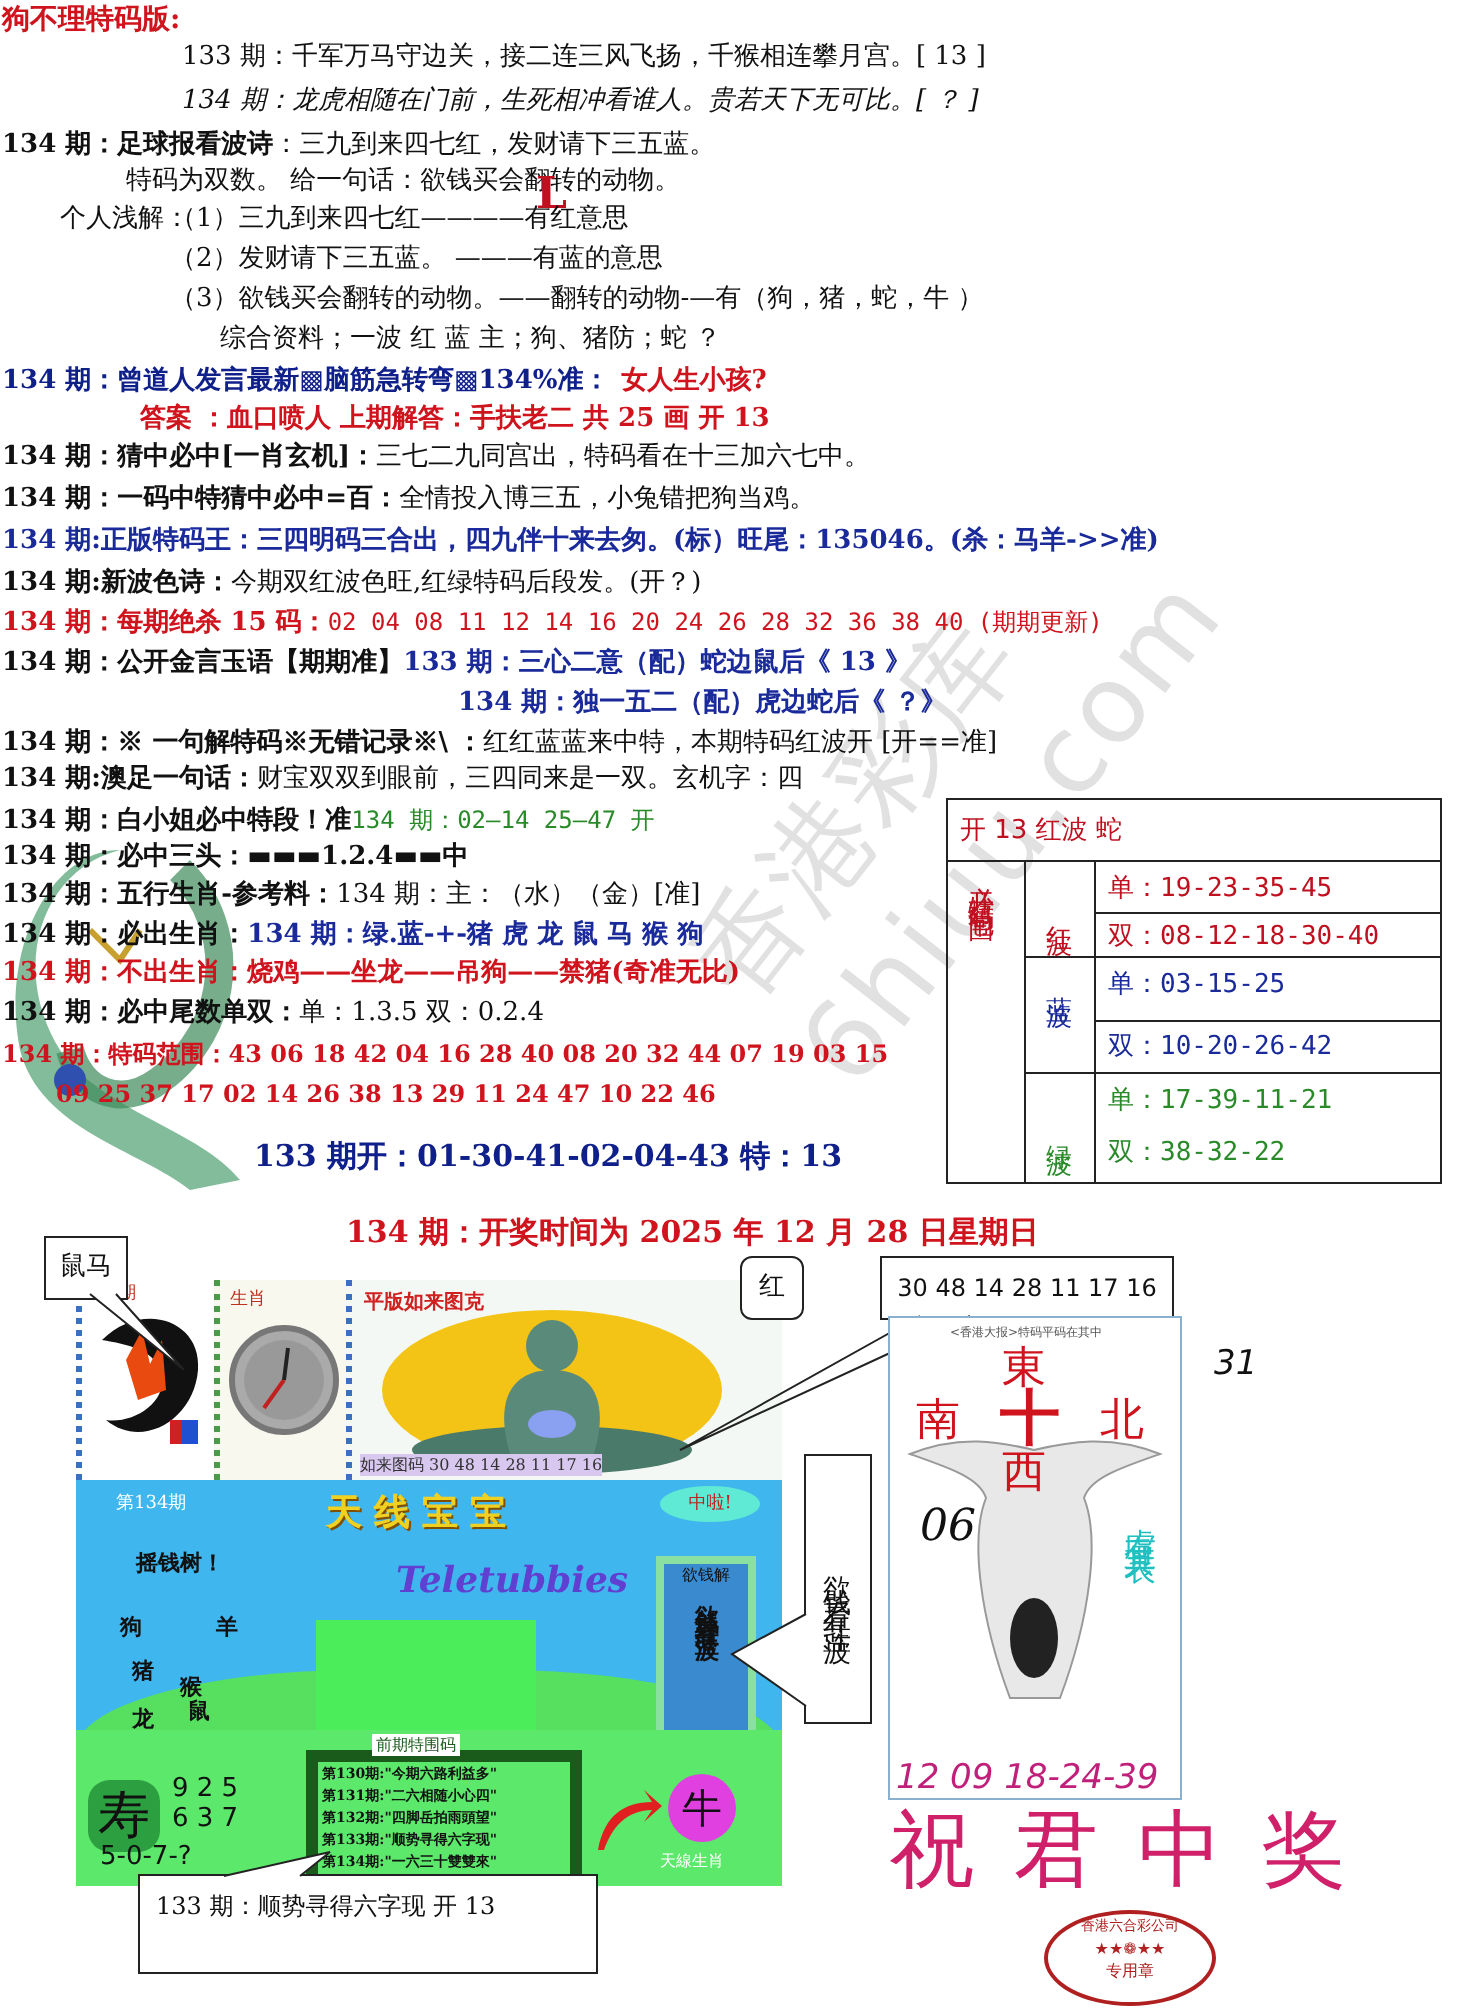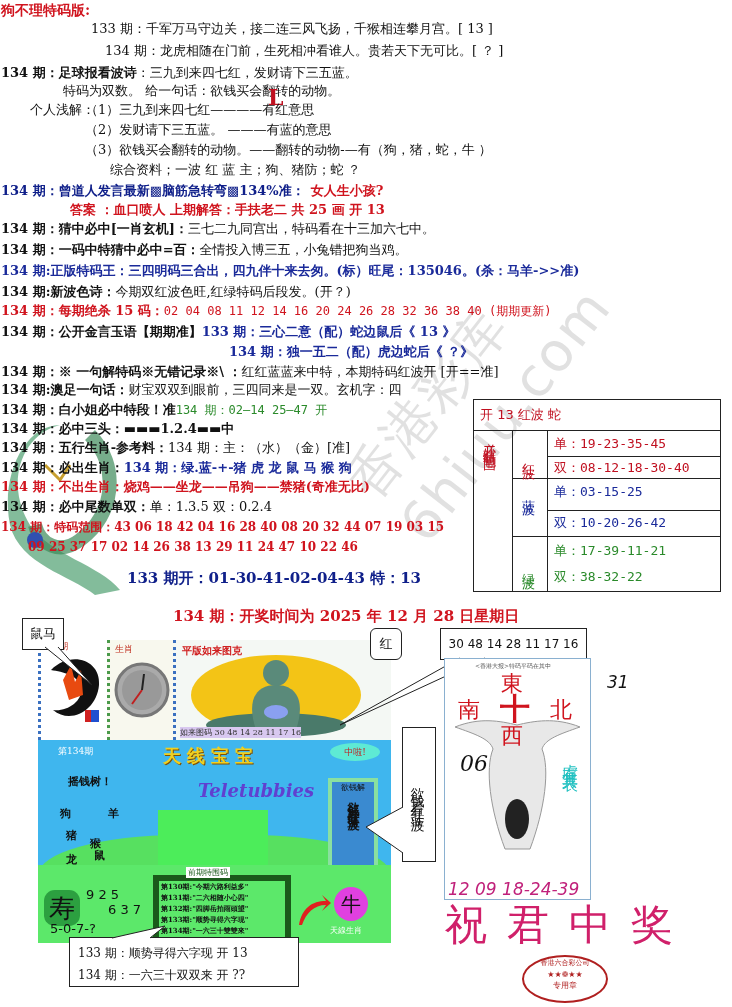--- a/index.html
+++ b/index.html
@@ -31,21 +31,21 @@
   .callout { position: absolute; background: #fff; border: 1px solid #222; font-family: "DejaVu Sans", sans-serif; font-size: 13px; }
   .img-box { position: absolute; overflow: hidden; }
 </style>
 </head>
 <body>
 
 <div class="wm">香港彩库6hiuu.com</div>
 
 <div class="abs t b red" style="left:1px;top:1px;font-size:14px;">狗不理特码版:</div>
 <div class="abs t" style="left:91px;top:20px;font-size:13px;">133 期：千军万马守边关，接二连三风飞扬，千猴相连攀月宫。[ 13 ]</div>
-<div class="abs t" style="left:105px;top:42px;font-size:13px;">134 期：龙虎相随在门前，生死相冲看谁人。贵若天下无可比。[ ？ ]</div>
+<div class="abs t" style="left:91px;top:42px;font-size:13px;font-style:italic;">134 期：龙虎相随在门前，生死相冲看谁人。贵若天下无可比。[ ？ ]</div>
 
 <div class="abs t" style="left:1px;top:64px;">
   <span class="b">134 期：足球报看波诗</span><span>：三九到来四七红，发财请下三五蓝。</span>
 </div>
 <div class="abs t" style="left:63px;top:82px;">特码为双数。 给一句话：欲钱买会翻转的动物。</div>
 <div class="abs b" style="left:268px;top:84px;font-size:22px;color:#c01020;">L</div>
 <div class="abs t" style="left:30px;top:101px;">个人浅解：</div>
 <div class="abs t" style="left:85px;top:101px;">（1）三九到来四七红————有红意思</div>
 <div class="abs t" style="left:85px;top:121px;">（2）发财请下三五蓝。 ———有蓝的意思</div>
 <div class="abs t" style="left:85px;top:141px;">（3）欲钱买会翻转的动物。——翻转的动物-—有（狗，猪，蛇，牛 ）</div>
@@ -177,21 +177,21 @@
   <div style="position:absolute;left:290px;top:38px;width:42px;height:100px;background:#3a8ad0;border:4px solid #8ae0a0;">
     <div style="font-size:8px;text-align:center;">欲钱解</div>
     <div class="vert b" style="font-size:12px;margin:0 auto;">欲钱看红蓝波</div>
   </div>
 </div>
 <div class="abs" style="left:158px;top:810px;width:110px;height:60px;background:#4ced5a;"></div>
 
 <div class="img-box" style="left:38px;top:865px;width:353px;height:78px;background:#5ce86a;">
   <div style="position:absolute;left:6px;top:25px;width:36px;height:36px;background:#2ca040;border-radius:30%;color:#111;font-size:26px;line-height:36px;text-align:center;">寿</div>
   <div style="position:absolute;left:48px;top:22px;font-size:13px;line-height:15px;font-family:'DejaVu Sans',sans-serif;">9 2 5</div>
-  <div style="position:absolute;left:48px;top:37px;font-size:13px;line-height:15px;font-family:'DejaVu Sans',sans-serif;margin-left:22px;">6 3 7</div>
+  <div style="position:absolute;left:48px;top:37px;font-size:13px;line-height:15px;font-family:'DejaVu Sans',sans-serif;">6 3 7</div>
   <div style="position:absolute;left:12px;top:56px;font-size:13px;line-height:15px;font-family:'DejaVu Sans',sans-serif;">5-0-7-?</div>
   <div style="position:absolute;left:115px;top:10px;width:126px;height:62px;border:6px solid #1a5a1a;background:#5ce86a;">
     <div style="font-size:7px;line-height:11px;padding-left:2px;font-weight:bold;">第130期:"今期六路利益多"</div>
     <div style="font-size:7px;line-height:11px;padding-left:2px;font-weight:bold;">第131期:"二六相随小心四"</div>
     <div style="font-size:7px;line-height:11px;padding-left:2px;font-weight:bold;">第132期:"四脚岳拍雨頭望"</div>
     <div style="font-size:7px;line-height:11px;padding-left:2px;font-weight:bold;">第133期:"顺势寻得六字现"</div>
     <div style="font-size:7px;line-height:11px;padding-left:2px;font-weight:bold;">第134期:"一六三十雙雙來"</div>
   </div>
   <div style="position:absolute;left:148px;top:2px;font-size:8px;background:#fff;color:#1a5a1a;padding:0 2px;">前期特围码</div>
   <svg style="position:absolute;left:258px;top:28px;" width="36" height="34">
@@ -201,21 +201,20 @@
   <div style="position:absolute;left:292px;top:60px;font-size:8px;color:#fff;">天線生肖</div>
 </div>
 
 <div class="callout vert" style="left:402px;top:727px;width:34px;height:135px;font-size:14px;padding:6px 0;letter-spacing:6px;text-align:center;box-sizing:border-box;line-height:34px;">欲钱看红蓝波</div>
 <svg class="abs" style="left:364px;top:805px;" width="40" height="50">
     <polyline points="39,2 2,22 39,48" fill="#fff" stroke="#222"></polyline>
   </svg>
 
 <div class="callout" style="left:69px;top:937px;width:230px;height:50px;font-family:'DejaVu Serif',serif;font-size:12px;line-height:22px;padding:4px 8px;box-sizing:border-box;">
   <div>133 期：顺势寻得六字现    开    13</div>
-  <div>134 期：一六三十双双来    开    ??</div>
 </div>
 <svg class="abs" style="left:110px;top:925px;" width="60" height="14">
     <polyline points="2,13 55,1 40,13" fill="#fff" stroke="#222"></polyline>
   </svg>
 
 <div class="img-box" style="left:444px;top:658px;width:145px;height:240px;background:#fff;border:1px solid #8ab0d0;">
   <div style="position:absolute;left:30px;top:3px;font-size:6px;color:#555;">&lt;香港大报&gt;特码平码在其中</div>
   <svg style="position:absolute;left:5px;top:40px;" width="135" height="160" viewBox="0 0 135 160">
     <path d="M5 28 C30 18 50 22 67 26 C84 22 105 18 130 28 C110 35 95 40 92 50 C100 70 95 110 80 150 L55 150 C40 110 35 70 43 50 C40 40 25 35 5 28Z" fill="#e8e8e8" stroke="#999"></path>
     <ellipse cx="67" cy="120" rx="12" ry="20" fill="#222"></ellipse>

